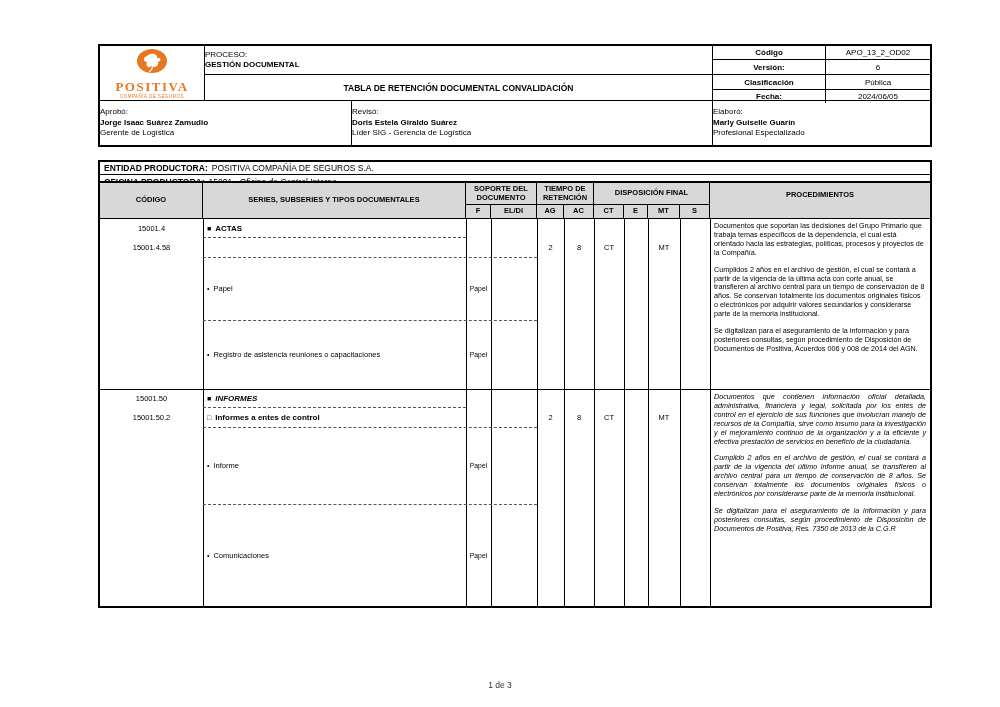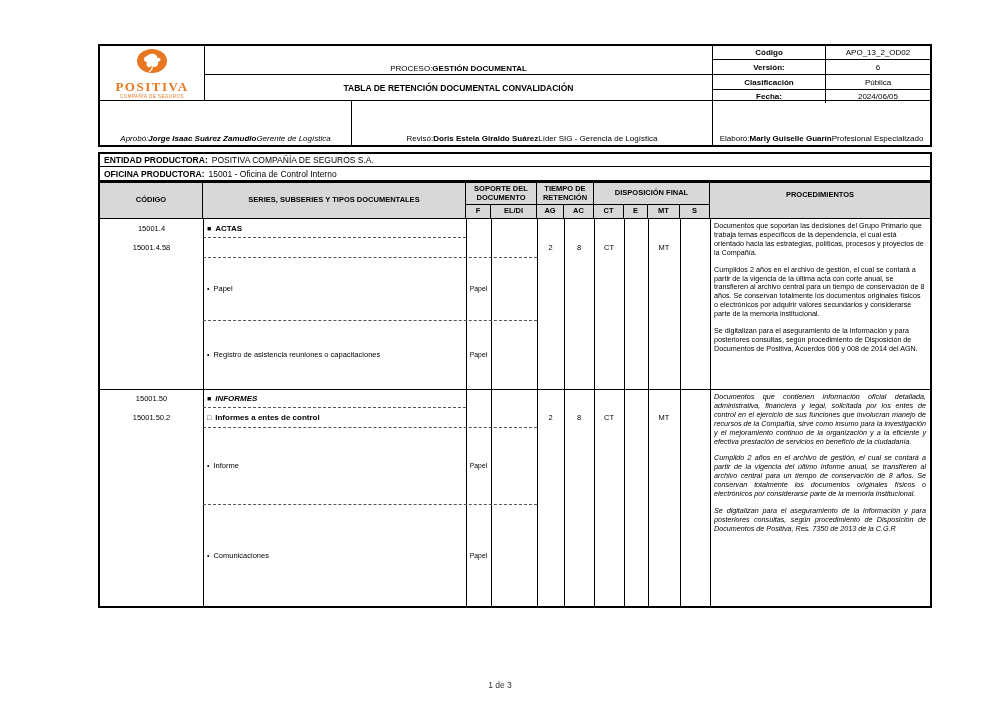--- a/index.html
+++ b/index.html
@@ -4,21 +4,21 @@
 <style>
   html,body{margin:0;padding:0;background:#fff;}
   .canvas{position:relative;width:1000px;height:707px;background:#ffffff;
           font-family:"Liberation Sans", sans-serif;color:#000;overflow:hidden;}
   .abs{position:absolute;box-sizing:border-box;}
   .b2{border:2px solid #000;}
   .br{border-right:1px solid #000;}
   .bb{border-bottom:1px solid #000;}
   .center{display:flex;align-items:center;justify-content:center;text-align:center;}
   .vcenter{display:flex;align-items:center;}
-  .col{display:flex;flex-direction:row;align-items:flex-end;justify-content:center;text-align:center;}
+  .col{display:flex;flex-direction:column;align-items:flex-start;justify-content:center;text-align:center;}
   .small{font-size:8px;line-height:1.2;}
   .bold{font-weight:bold;}
   
   .logo-wrap{display:flex;flex-direction:column;align-items:center;justify-content:center;width:100%;height:100%;}
   .brand{font-family:"Liberation Serif", serif;font-size:13px;letter-spacing:1.5px;color:#E87722;font-weight:bold;margin-top:1px;}
   .tagline{font-size:4.5px;color:#E87722;letter-spacing:.5px;margin-top:-1px;}
   
   .meta-row{display:flex;height:13px;}
   .meta-row.tall{height:14px;}
   .meta-label{width:112px;border-right:1px solid #000;font-weight:bold;}
@@ -87,38 +87,38 @@
       <div class="meta-row tall bb">
         <div class="meta-label meta-cell">Clasificación</div>
         <div class="meta-value meta-cell">Pública</div>
       </div>
       <div class="meta-row" style="height:13px;">
         <div class="meta-label meta-cell">Fecha:</div>
         <div class="meta-value meta-cell">2024/06/05</div>
       </div>
     </div>
 
-    <div class="abs br col sig" style="left:0;top:55px;width:252px;height:44px;font-style:italic;">
+    <div class="abs br col sig" style="left:0;top:55px;width:252px;height:44px;">
       <div>Aprobó:</div>
       <div class="bold">Jorge Isaac Suárez Zamudio</div>
       <div>Gerente de Logística</div>
     </div>
     <div class="abs br col sig" style="left:252px;top:55px;width:361px;height:44px;">
       <div>Revisó:</div>
       <div class="bold">Doris Estela Giraldo Suárez</div>
       <div>Líder SIG - Gerencia de Logística</div>
     </div>
     <div class="abs col sig" style="left:613px;top:55px;width:217px;height:44px;">
       <div>Elaboró:</div>
       <div class="bold">Marly Guiselle Guarín</div>
       <div>Profesional Especializado</div>
     </div>
   </div>
 
-  <div class="abs b2" style="left:98px;top:152px;width:834px;height:30px;">
+  <div class="abs b2" style="left:98px;top:160px;width:834px;height:30px;">
     <div class="prod-row bb" style="box-sizing:border-box;">
       <b>ENTIDAD PRODUCTORA:</b>
       <span>POSITIVA COMPAÑÍA DE SEGUROS S.A.</span>
     </div>
     <div class="prod-row">
       <b>OFICINA PRODUCTORA:</b>
       <span>15001 - Oficina de Control Interno</span>
     </div>
   </div>
 

